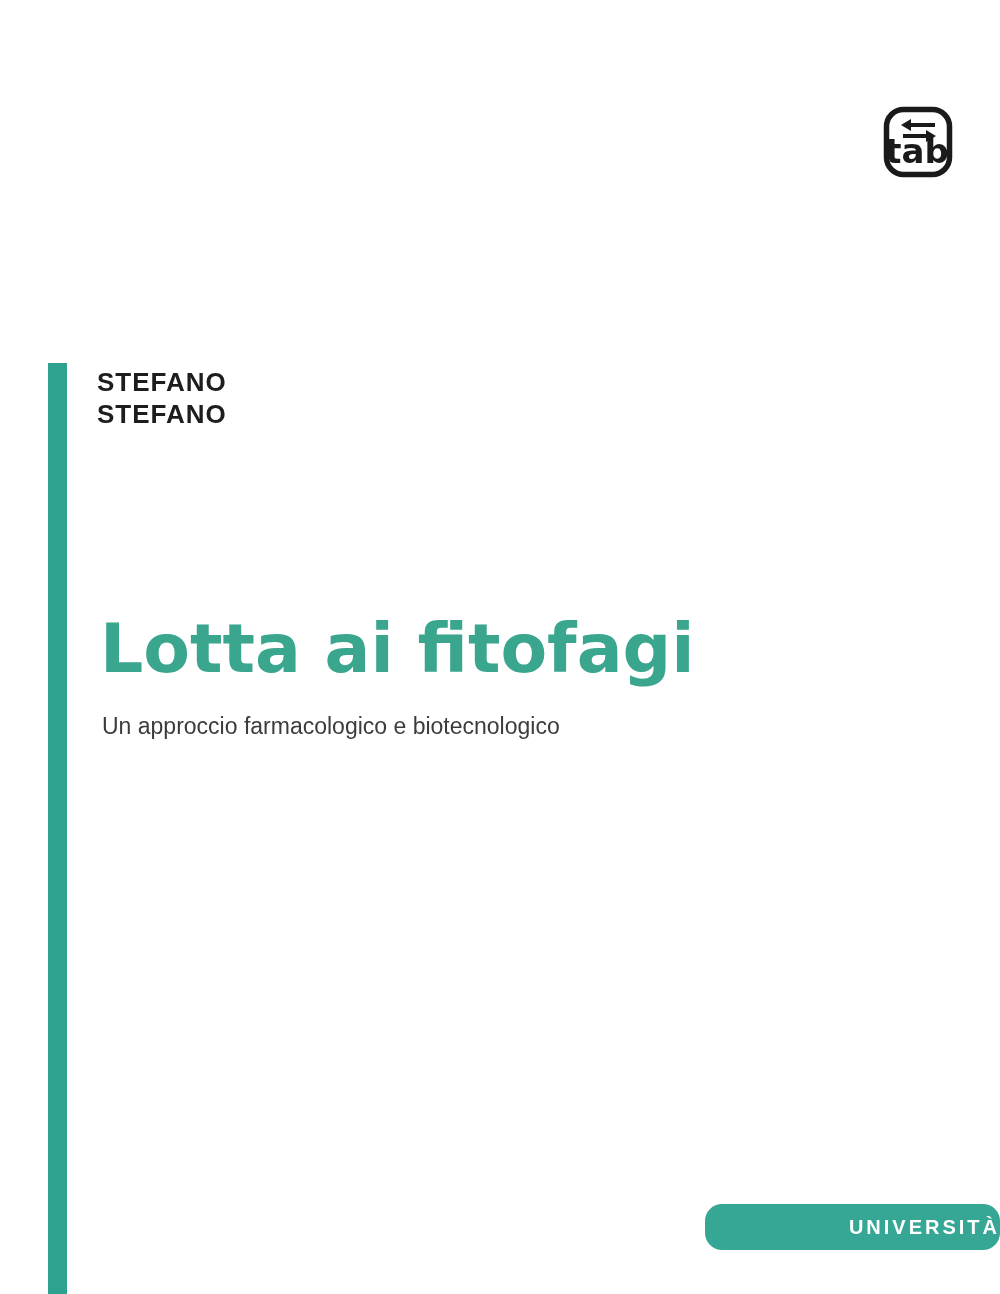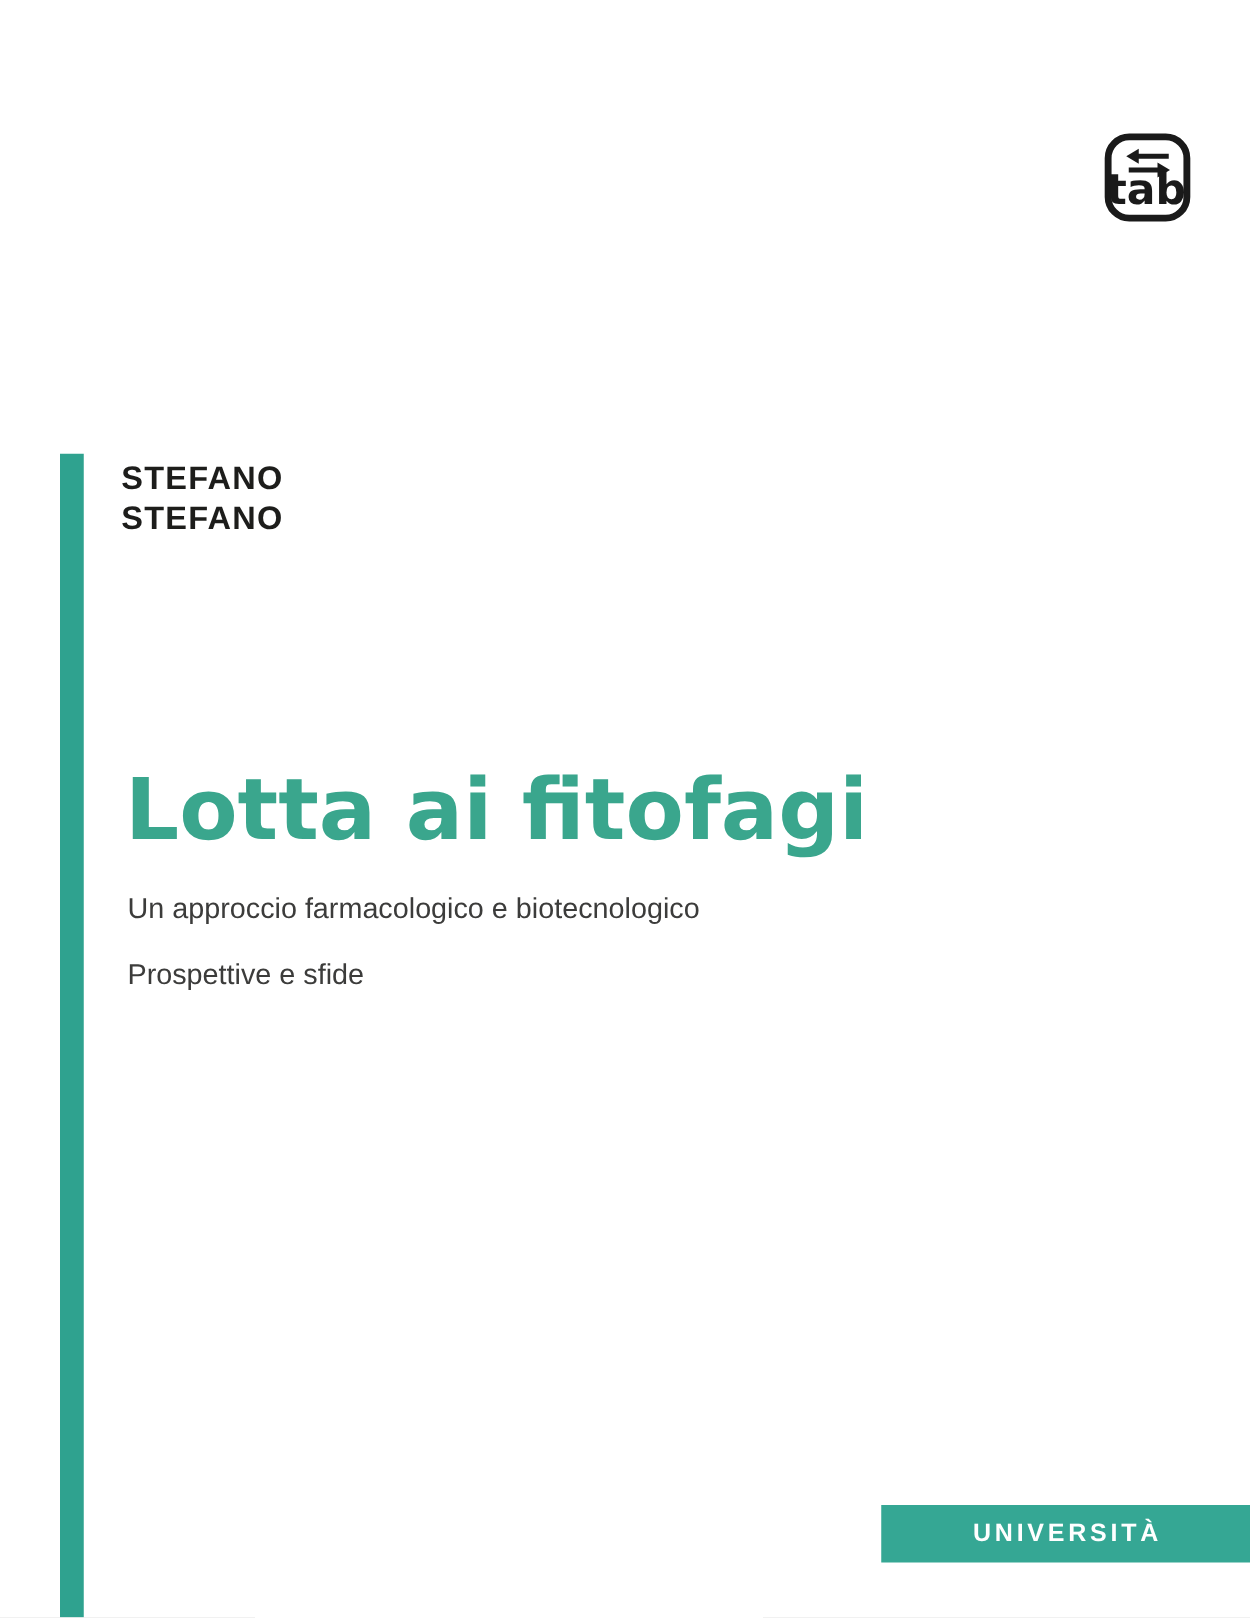--- a/index.html
+++ b/index.html
@@ -71,21 +71,22 @@
   }
   .banner {
     position: absolute;
     left: 705px;
     right: 0;
     top: 1204px;
     height: 46px;
     background: var(--teal-banner);
     display: flex;
     align-items: center;
-    justify-content: center;
+    justify-content: flex-end;
+    border-radius: 17px;
   }
   .banner span {
     color: #FFFFFF;
     font-size: 20px;
     font-weight: 700;
     letter-spacing: 3px;
     padding-left: 3px; 
   }
 </style>
 </head>
@@ -110,20 +111,19 @@
 
   <div class="author">
     <div>STEFANO</div>
     <div>STEFANO</div>
   </div>
 
   <h1 class="title">Lotta ai fitofagi</h1>
 
   <div class="subtitle">
     <div>Un approccio farmacologico e biotecnologico</div>
-    <div>Prospettive e sfide</div>
   </div>
 
   <div class="banner">
     <span>UNIVERSITÀ</span>
   </div>
 
 </div>
 
 </body></html>

